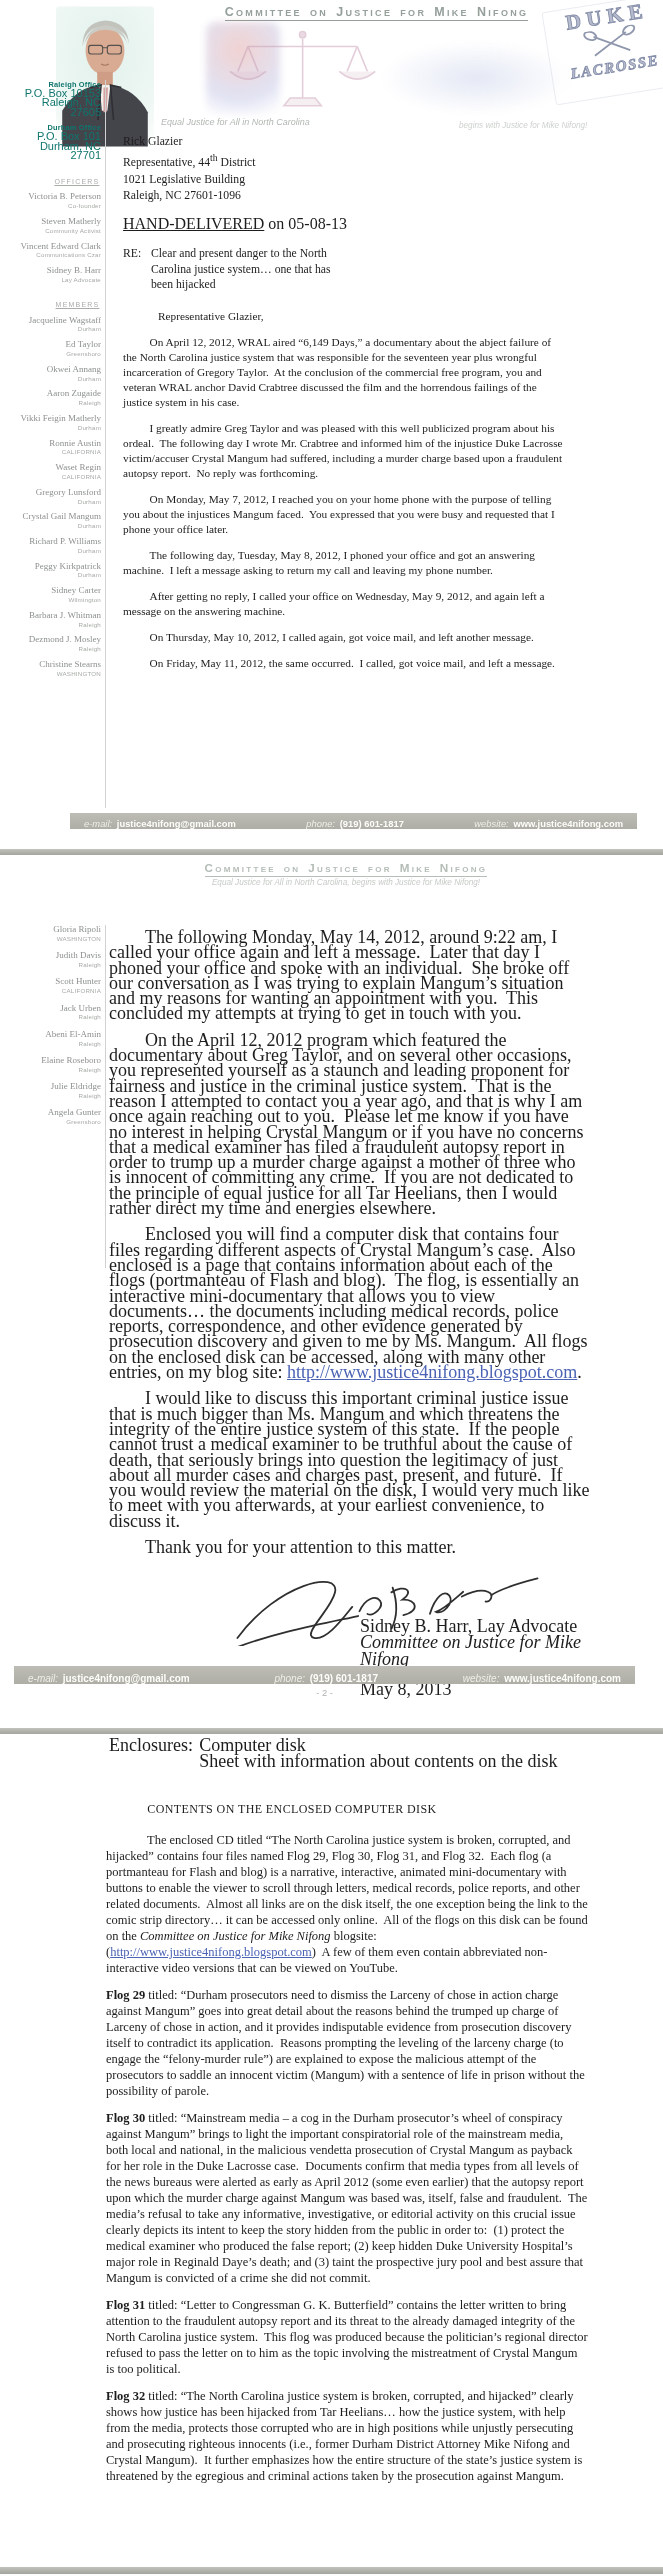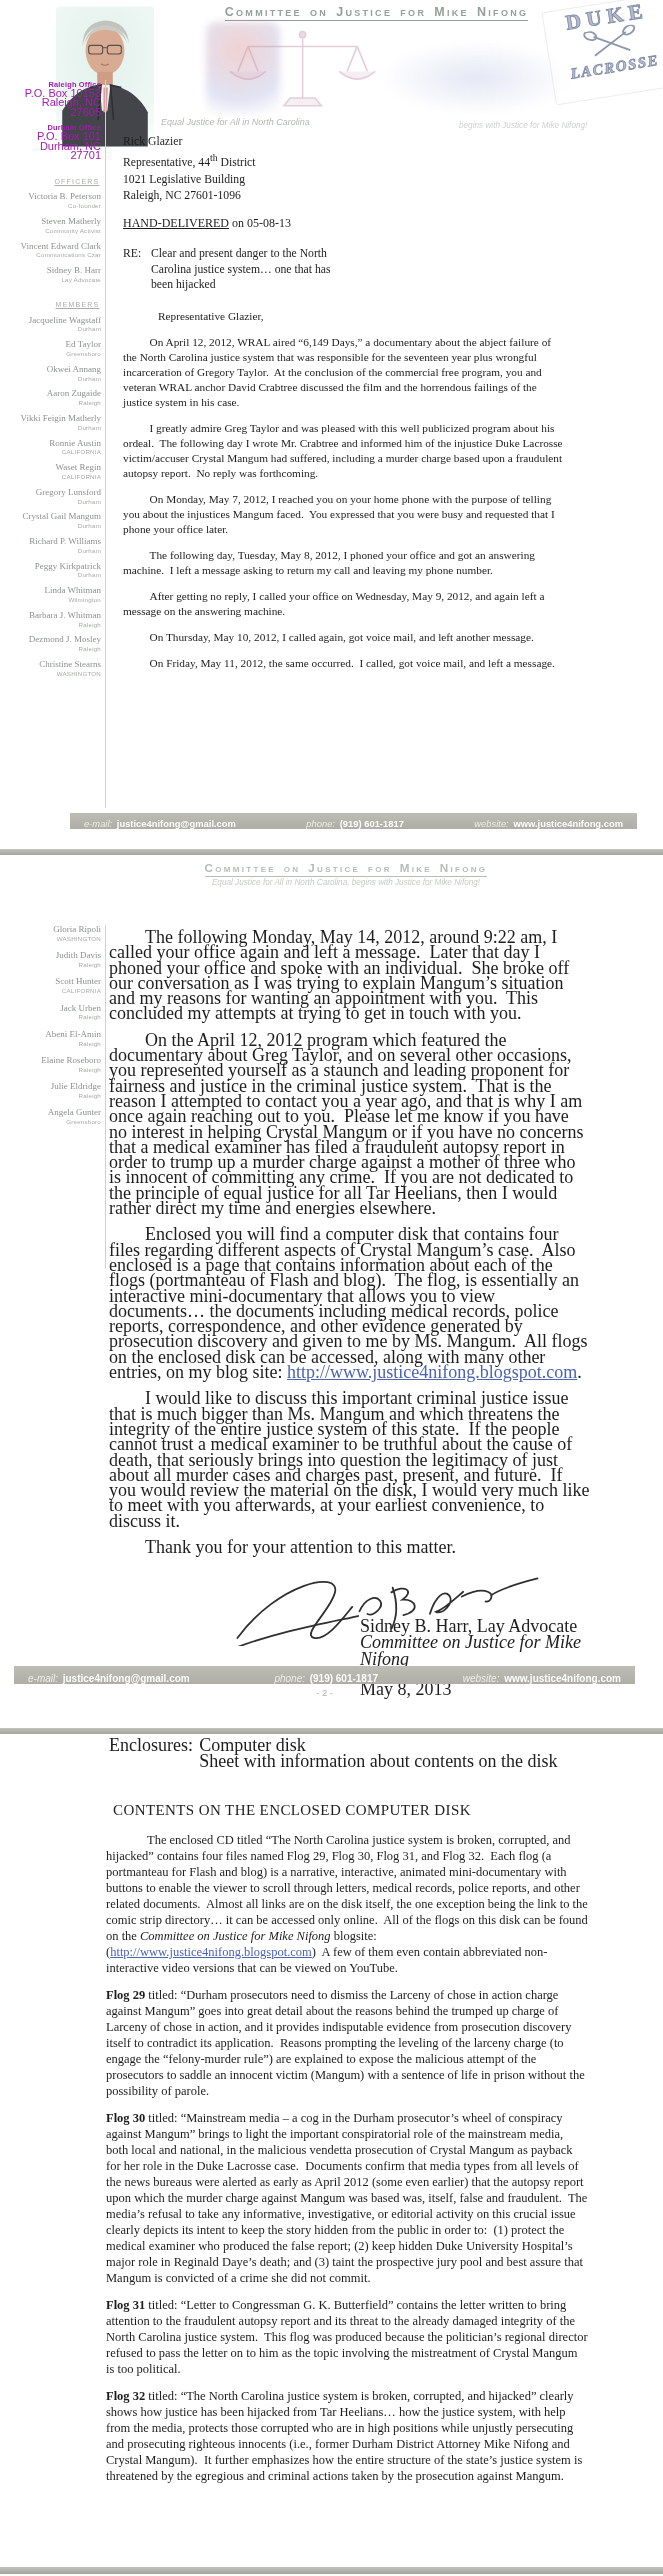--- a/index.html
+++ b/index.html
@@ -34,54 +34,54 @@
   .duke .l1{font-size:21px;font-weight:bold;letter-spacing:5.5px;line-height:23.4px;margin-top:1.6px;
             -webkit-text-stroke:0.9px #838ca8;}
   .duke .l2{font-size:15px;font-weight:bold;font-style:italic;letter-spacing:1.6px;line-height:17px;
             -webkit-text-stroke:0.8px #838ca8;}
 
   
   .sidebar{position:absolute;left:0;width:87px;padding-right:3.9px;text-align:right;
            border-right:0.8px solid #cfd2cf;font-family:"Liberation Serif",serif;}
   .sb1{top:80px;height:728px;}
   .sb2{top:70px;height:343px;}
-  .office{margin-bottom:6.2px;font-family:"Liberation Sans",sans-serif;color:#a21caf;}
+  .office{margin-bottom:6.2px;font-family:"Liberation Sans",sans-serif;color:#0f766e;}
   .o-name{font-size:7.4px;font-weight:bold;letter-spacing:0.2px;}
   .o-line{font-size:11px;line-height:9.4px;}
   .sb-head{margin:17px 1.6px 7.8px 0;font-family:"Liberation Sans",sans-serif;font-size:7px;
            letter-spacing:1.2px;color:#a8ada8;text-decoration:underline;}
   .member{margin-bottom:7px;}
   .m-name{font-size:9px;line-height:9.8px;color:#8d928e;}
   .m-sub{font-family:"Liberation Sans",sans-serif;font-size:6.2px;letter-spacing:0.2px;color:#a5aaa5;line-height:7.8px;}
   .sb2 .member{margin-bottom:8.6px;}
 
   
   .main1{position:absolute;left:109px;top:134px;width:442px;font-size:11.3px;line-height:15px;}
   .main2{position:absolute;left:95px;top:75px;width:481px;font-size:18px;line-height:15.3px;}
   .main3{position:absolute;left:92px;top:97px;width:482px;font-size:12.5px;line-height:16px;}
   .para{margin:11px 0 0 0;white-space:pre-wrap;}
   .ind1{text-indent:26.5px;}
   .ind2{text-indent:36px;}
   .ind3{text-indent:41px;}
   .addr{line-height:16.4px;font-size:11.7px;}
-  .hand{margin-top:11.7px;font-size:12px;}
+  .hand{margin-top:11.7px;font-size:16px;}
   .hand .u{text-decoration:underline;}
   .reblk{margin-top:15px;display:flex;font-size:11.7px;line-height:15.6px;}
   .reblk .lab{width:28px;flex:none;}
   .reblk .txt{width:201px;}
   .salut{margin-top:16.4px;margin-left:35px;}
   .blu{color:#4b63b4;text-decoration:underline;cursor:pointer;}
   .it{font-style:italic;}
   .sig-area{position:relative;height:100px;margin-top:12.5px;}
   .signature{position:absolute;left:116px;top:-1.6px;width:320px;height:80px;}
   .sig-print{position:absolute;left:251px;top:50px;line-height:16.4px;}
   .date-line{margin-left:251px;margin-top:14px;}
   .encl{display:flex;margin-top:40px;line-height:16.4px;}
   .encl .lab{flex:none;margin-right:6.2px;}
-  .p3-title{position:absolute;left:0;top:67px;width:556px;text-align:center;font-size:15px;letter-spacing:0.4px;}
+  .p3-title{position:absolute;left:0;top:67px;width:556px;text-align:center;font-size:12px;letter-spacing:0.4px;}
 
   
   .footbar{position:absolute;display:flex;align-items:flex-end;justify-content:space-between;
            background:linear-gradient(#bdbdb5,#aeaea6);font-family:"Liberation Sans",sans-serif;
            padding:0 14px;box-sizing:border-box;}
   .fb1{left:56px;top:813px;width:567px;height:16.4px;font-size:9.4px;}
   .fb2{left:0px;top:811px;width:621px;height:18px;font-size:10px;}
   .footbar .flab{font-style:italic;color:#efefe8;margin-right:4.7px;}
   .footbar .fval{font-weight:bold;color:#fefefb;}
   .fitem{white-space:nowrap;}
@@ -252,21 +252,21 @@
             <div class="m-name">Richard P. Williams</div>
             <div class="m-sub">Durham</div>
           </div>
 
           <div class="member">
             <div class="m-name">Peggy Kirkpatrick</div>
             <div class="m-sub">Durham</div>
           </div>
 
           <div class="member">
-            <div class="m-name">Linda Whitman</div>
+            <div class="m-name">Sidney Carter</div>
             <div class="m-sub">Wilmington</div>
           </div>
 
           <div class="member">
             <div class="m-name">Barbara J. Whitman</div>
             <div class="m-sub">Raleigh</div>
           </div>
 
           <div class="member">
             <div class="m-name">Dezmond J. Mosley</div>

